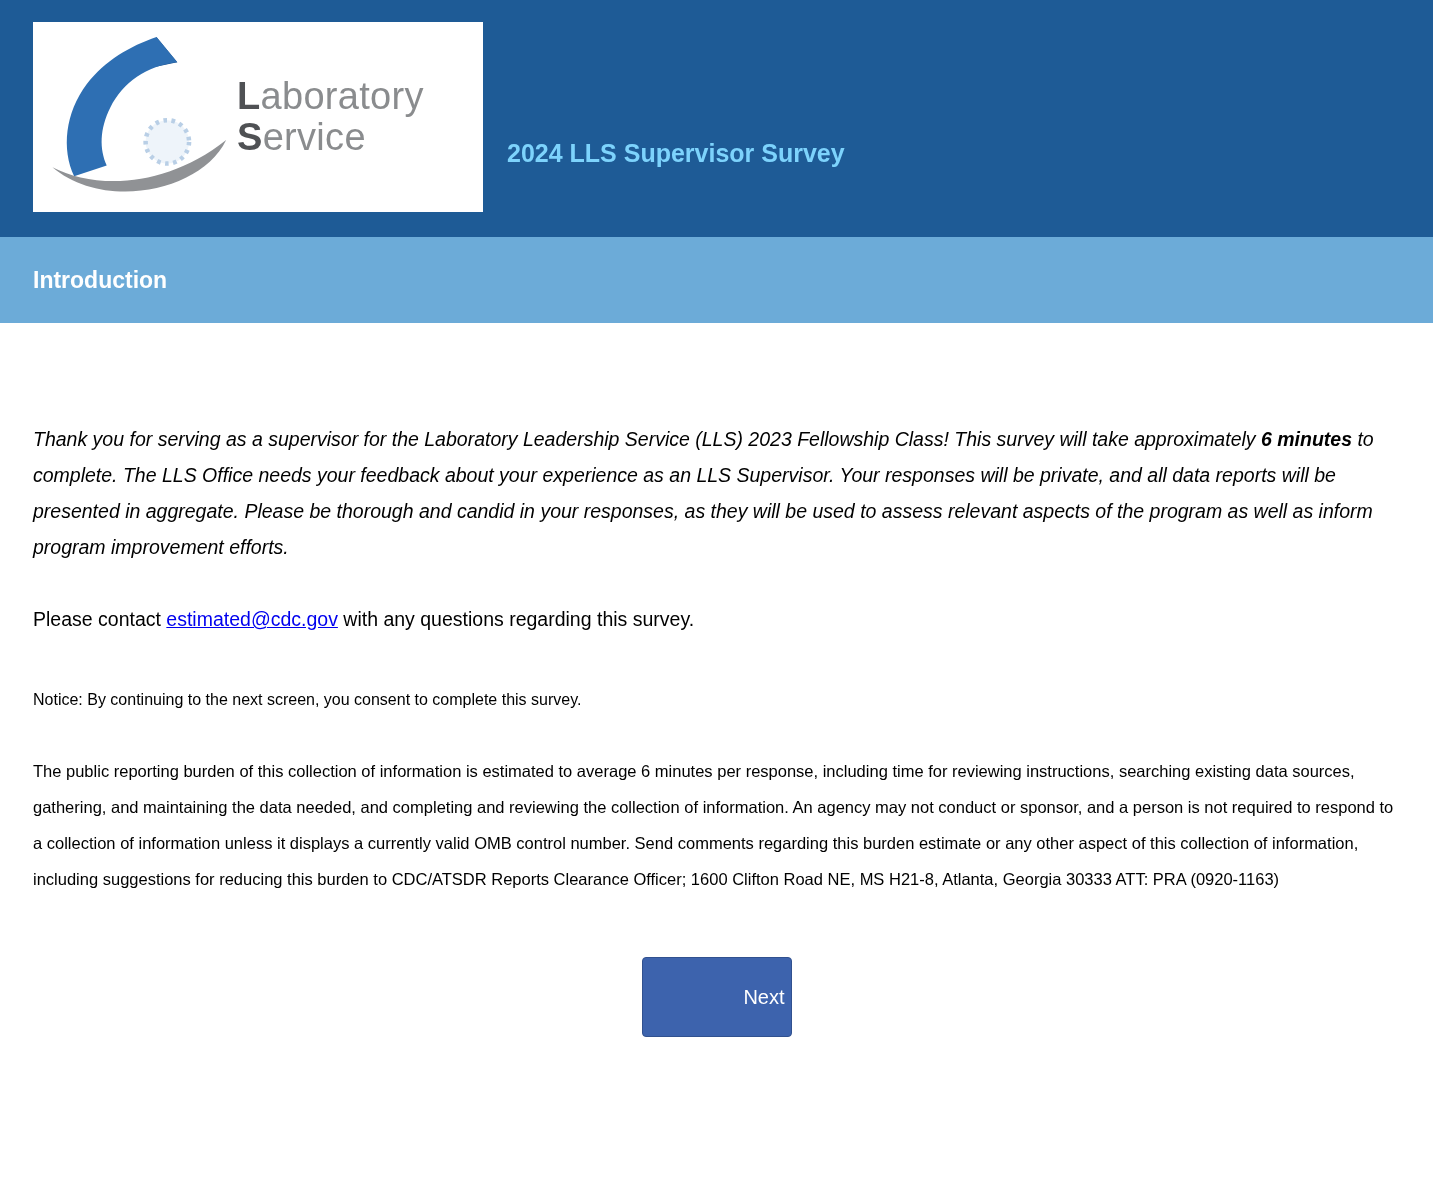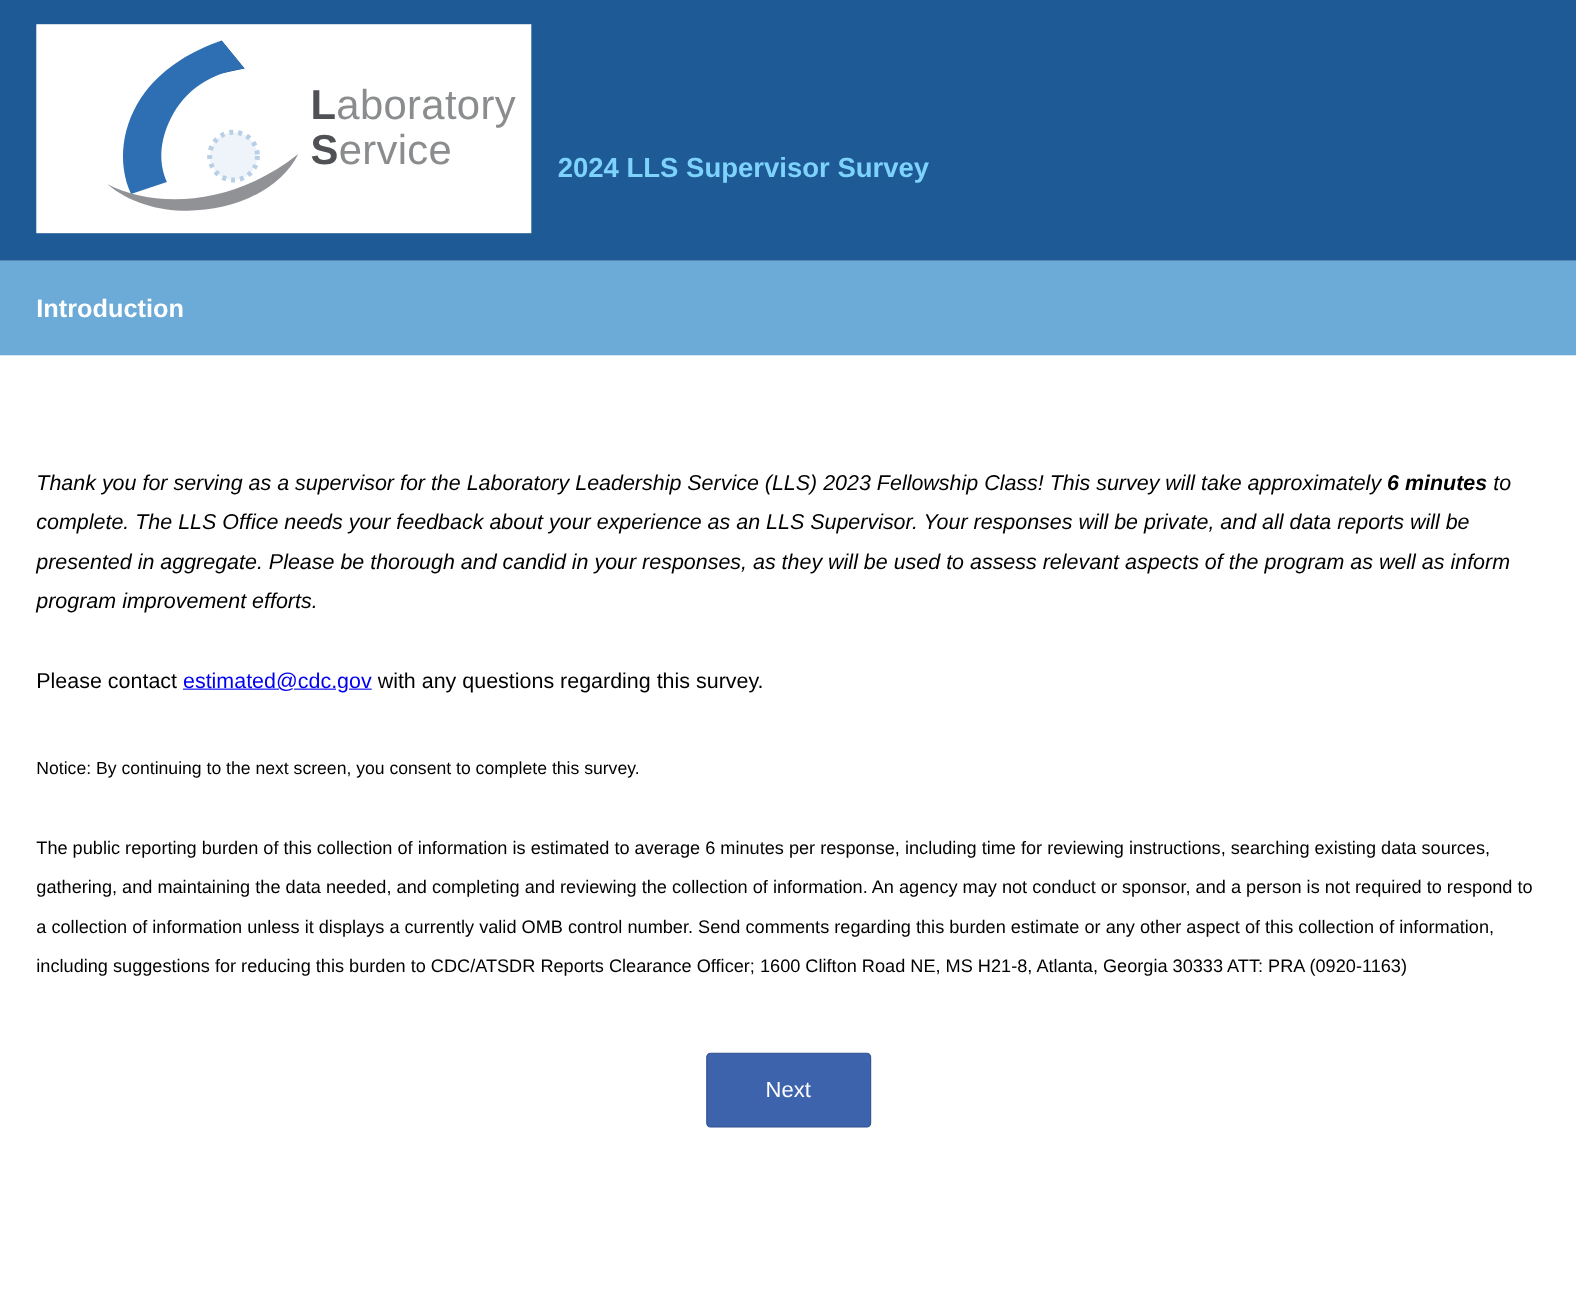--- a/index.html
+++ b/index.html
@@ -9,21 +9,21 @@
     font-family: "Liberation Sans", sans-serif;
     color: #000000;
   }
   .page { width: 1433px; min-height: 1191px; background: #ffffff; }
 
   
   .header { position: relative; height: 237px; background: #1e5b96; }
   .logo-box {
     position: absolute; left: 33px; top: 22px;
     width: 450px; height: 190px; background: #ffffff;
-    display: flex; align-items: center; padding: 8px 14px; justify-content: flex-end;
+    display: flex; align-items: center; padding: 8px 14px;
   }
   .logo-graphic { width: 190px; height: 168px; flex: 0 0 auto; }
   .logo-text {
     margin-left: 0px; line-height: 1.08; font-size: 38px;
     color: #8a8c8e; letter-spacing: 0.3px; white-space: nowrap;
   }
   .logo-text .initial { font-weight: bold; color: #4f5154; }
   .header-title {
     position: absolute; left: 507px; top: 104px;
     color: #7dd3fc; font-size: 25px; font-weight: bold; margin-top: 35px;
@@ -37,25 +37,26 @@
   .content { padding: 58px 33px 28px 33px; }
   .approval { text-align: right; font-size: 19.5px; line-height: 36px; }
   .p-main { font-size: 19.5px; line-height: 36px; margin: 40px 0 0 0; font-style: italic; }
   .p-contact { font-size: 19.5px; line-height: 36px; margin: 36px 0 0 0; }
   a.email { color: #0000ee; text-decoration: underline; }
   .p-notice { font-size: 16px; line-height: 22px; margin: 52px 0 0 0; }
   .p-burden { font-size: 16.5px; line-height: 36px; margin: 42px 0 0 0; }
 
   .btn-row { display: flex; justify-content: center; margin-top: 60px; }
   .next-btn {
-    width: 150px; height: 68px;
+    width: 150px; height: 80px;
     background: #3d63ad; color: #ffffff;
     font-size: 20px; font-family: inherit;
     border: 1px solid #31518f; border-radius: 4px;
     cursor: pointer;
+    text-align: right;
   }
 </style>
 </head>
 <body>
 
 <div class="page">
 
   <div class="header">
     <div class="logo-box">
       <span class="logo-graphic">

